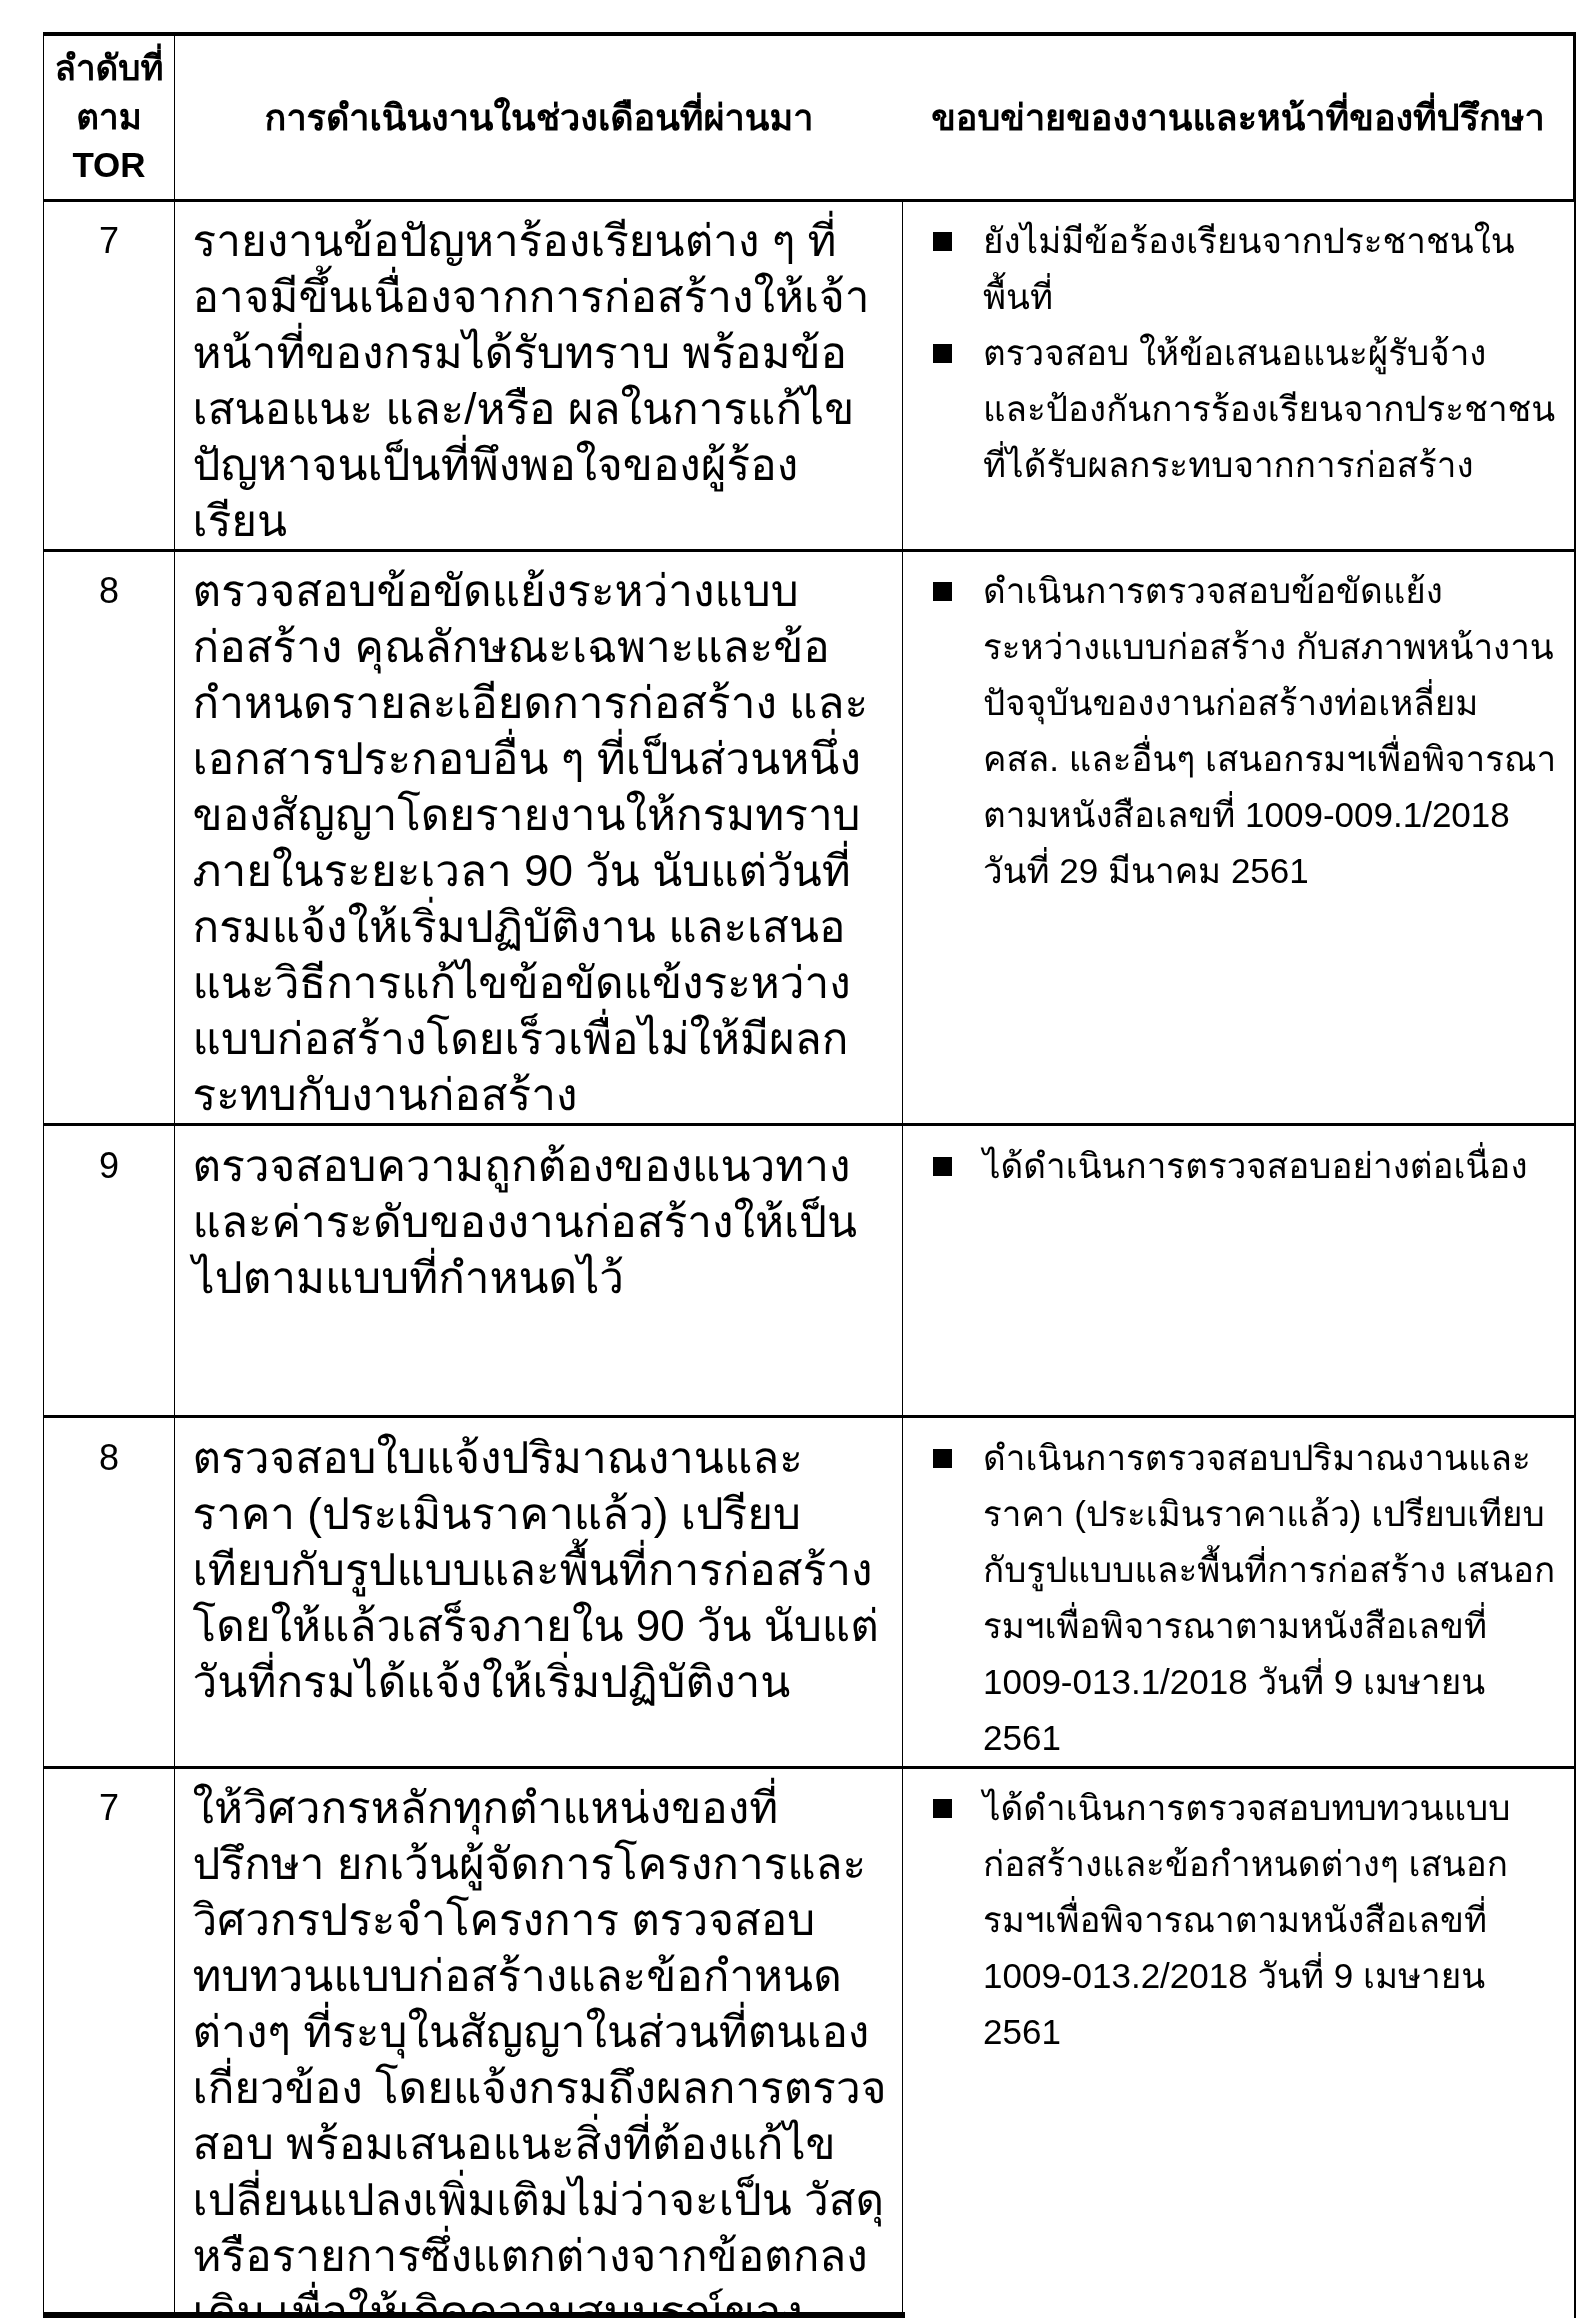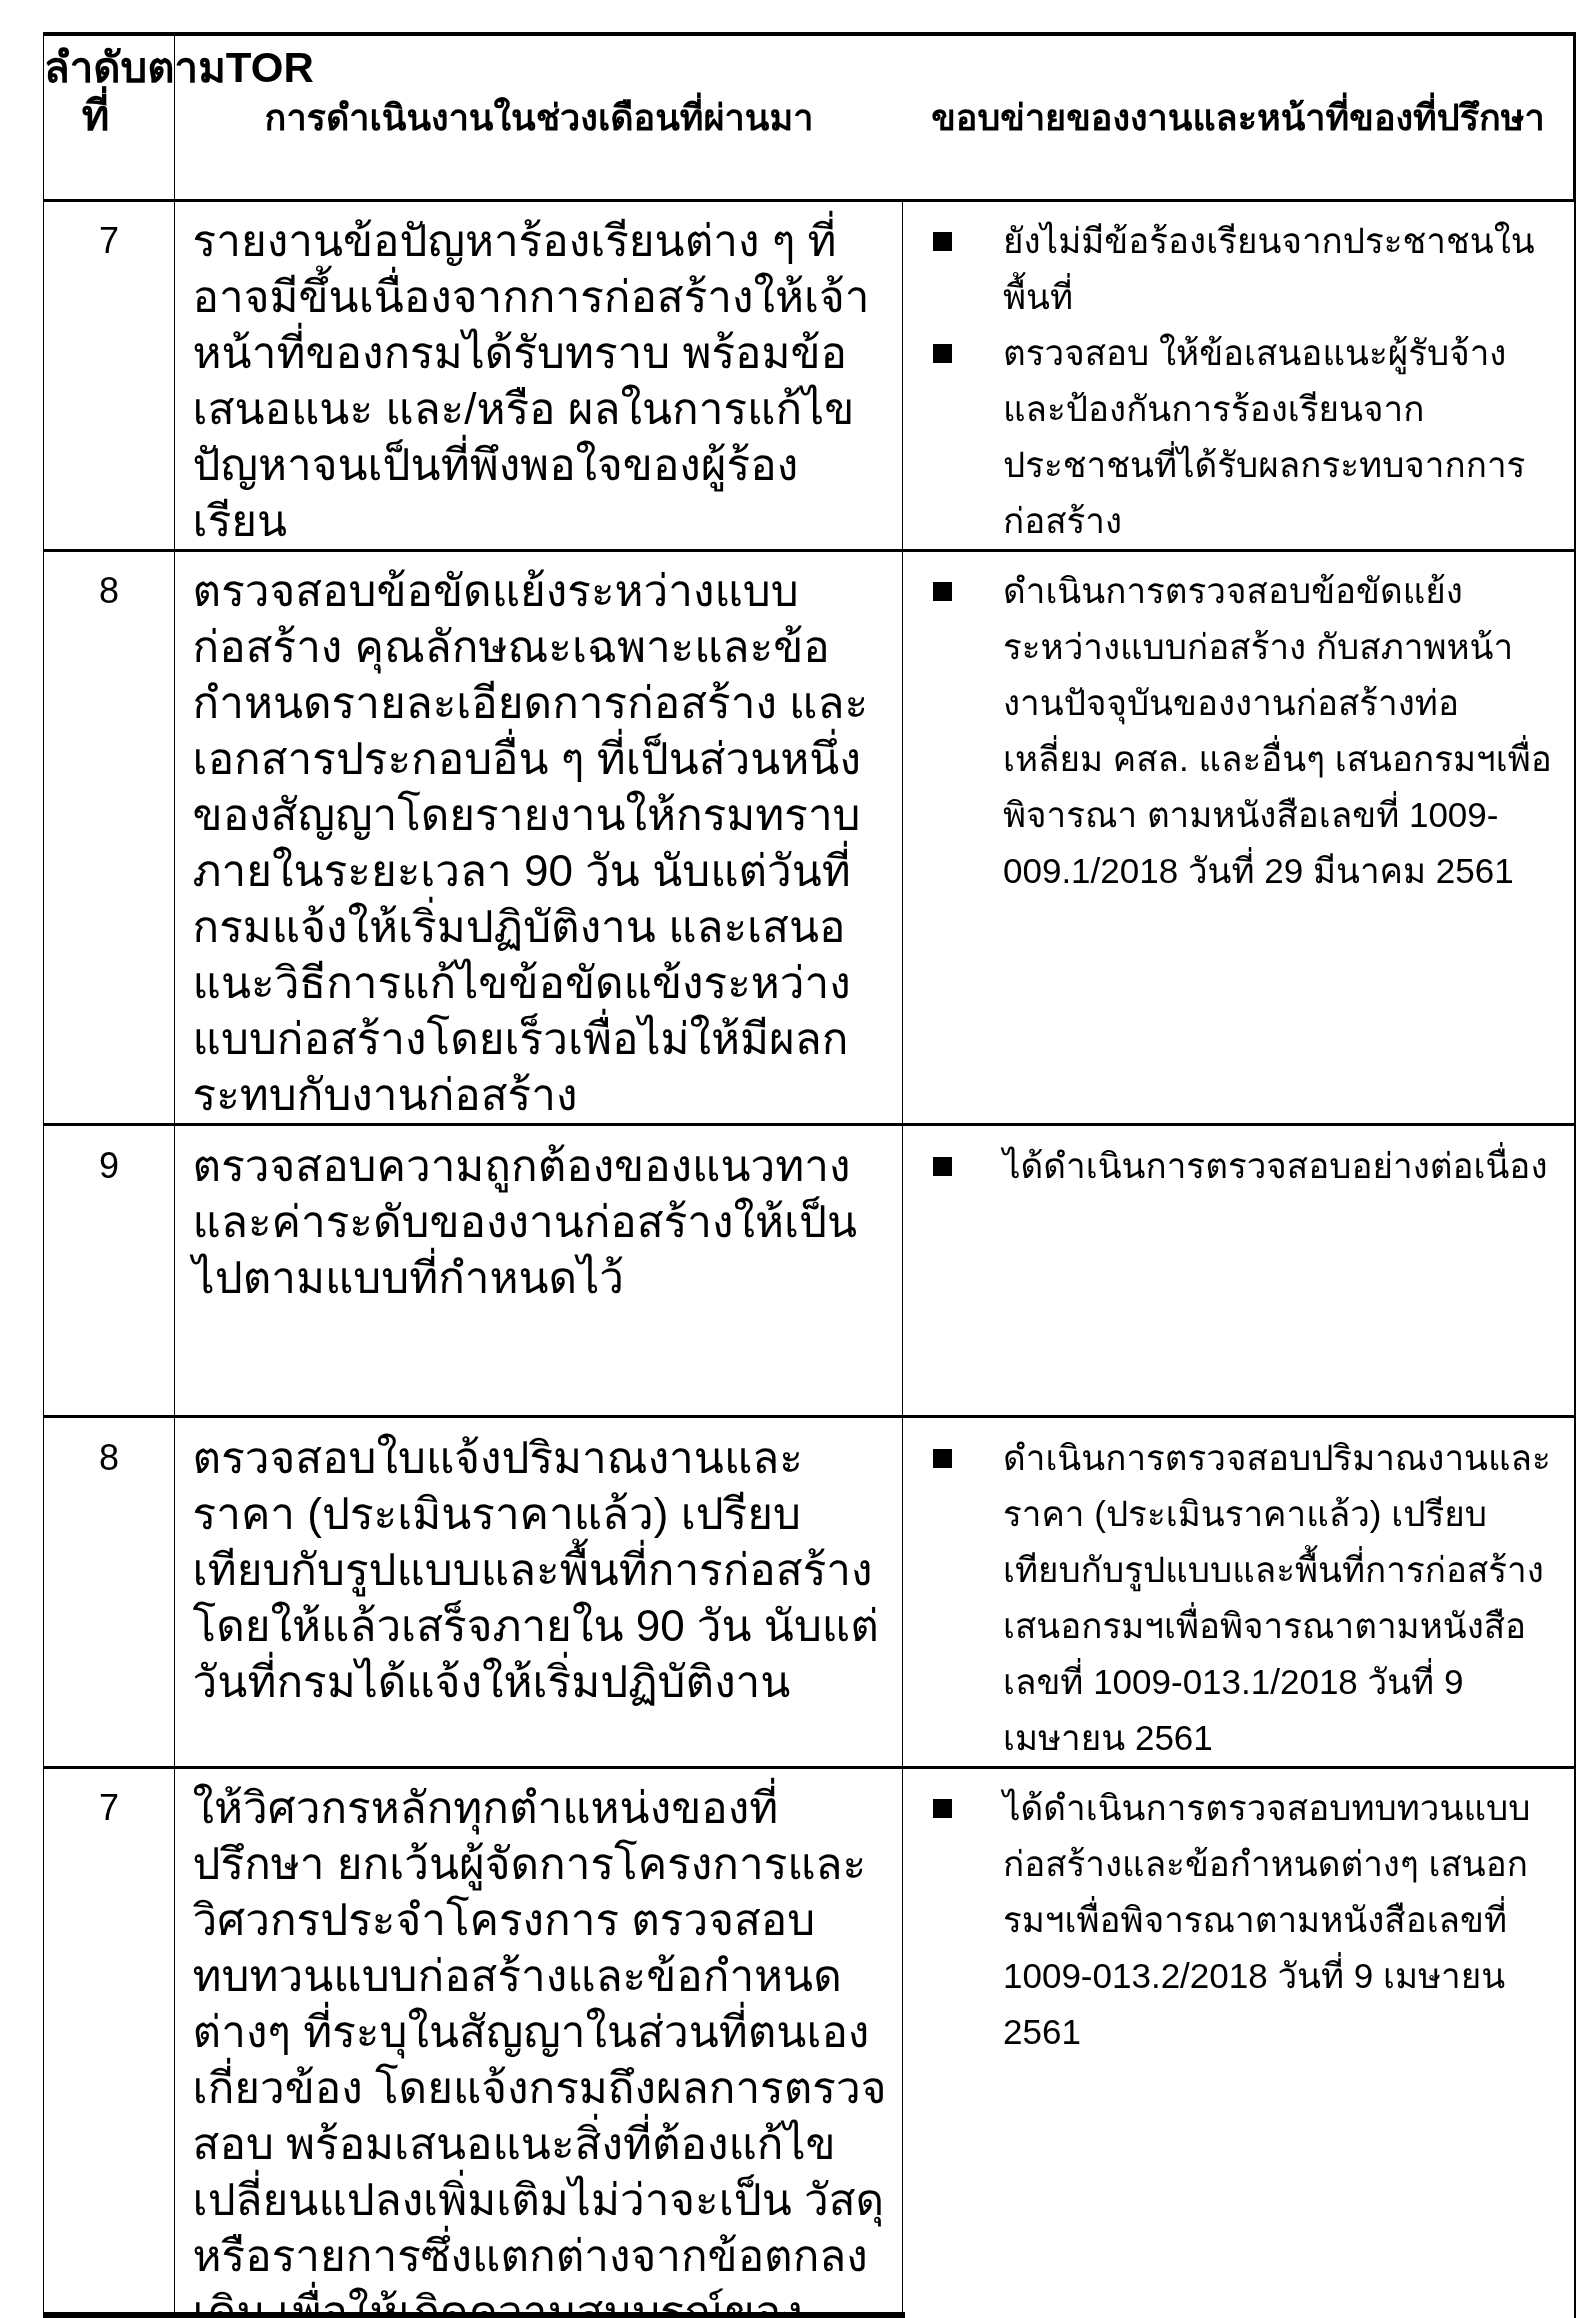--- a/index.html
+++ b/index.html
@@ -38,36 +38,36 @@
   }
   .c3{
     padding:11.2px 16px 0 30px;
     font-size:35px;
     line-height:56px;
   }
   
   .hrow{min-height:163px;}
   .hc{font-weight:bold;}
   .hc1{
-    display:flex;flex-direction:row;justify-content:space-between;
+    display:flex;flex-direction:column;justify-content:space-between;
     padding:8px 0 9.6px 0;
-    line-height:48px;font-size:42px;
+    line-height:48px;font-size:35px;
   }
   .hc2,.hc3{
     display:flex;align-items:center;justify-content:center;
     text-align:center;font-size:36px;line-height:51px;
     padding:0 8px;
   }
   
   .bullet{display:flex;align-items:flex-start;}
   .sq{
     width:19px;height:19px;background:#000;
     flex:0 0 19px;margin-top:19px;
   }
-  .btxt{margin-left:51px;flex:1 1 auto;}
+  .btxt{margin-left:31px;flex:1 1 auto;}
   
   .bottom-bar{
     position:absolute;left:43px;top:2312px;
     width:862px;height:6.4px;background:#000;
   }
 </style>
 </head>
 <body>
 
 <div class="tbl">

